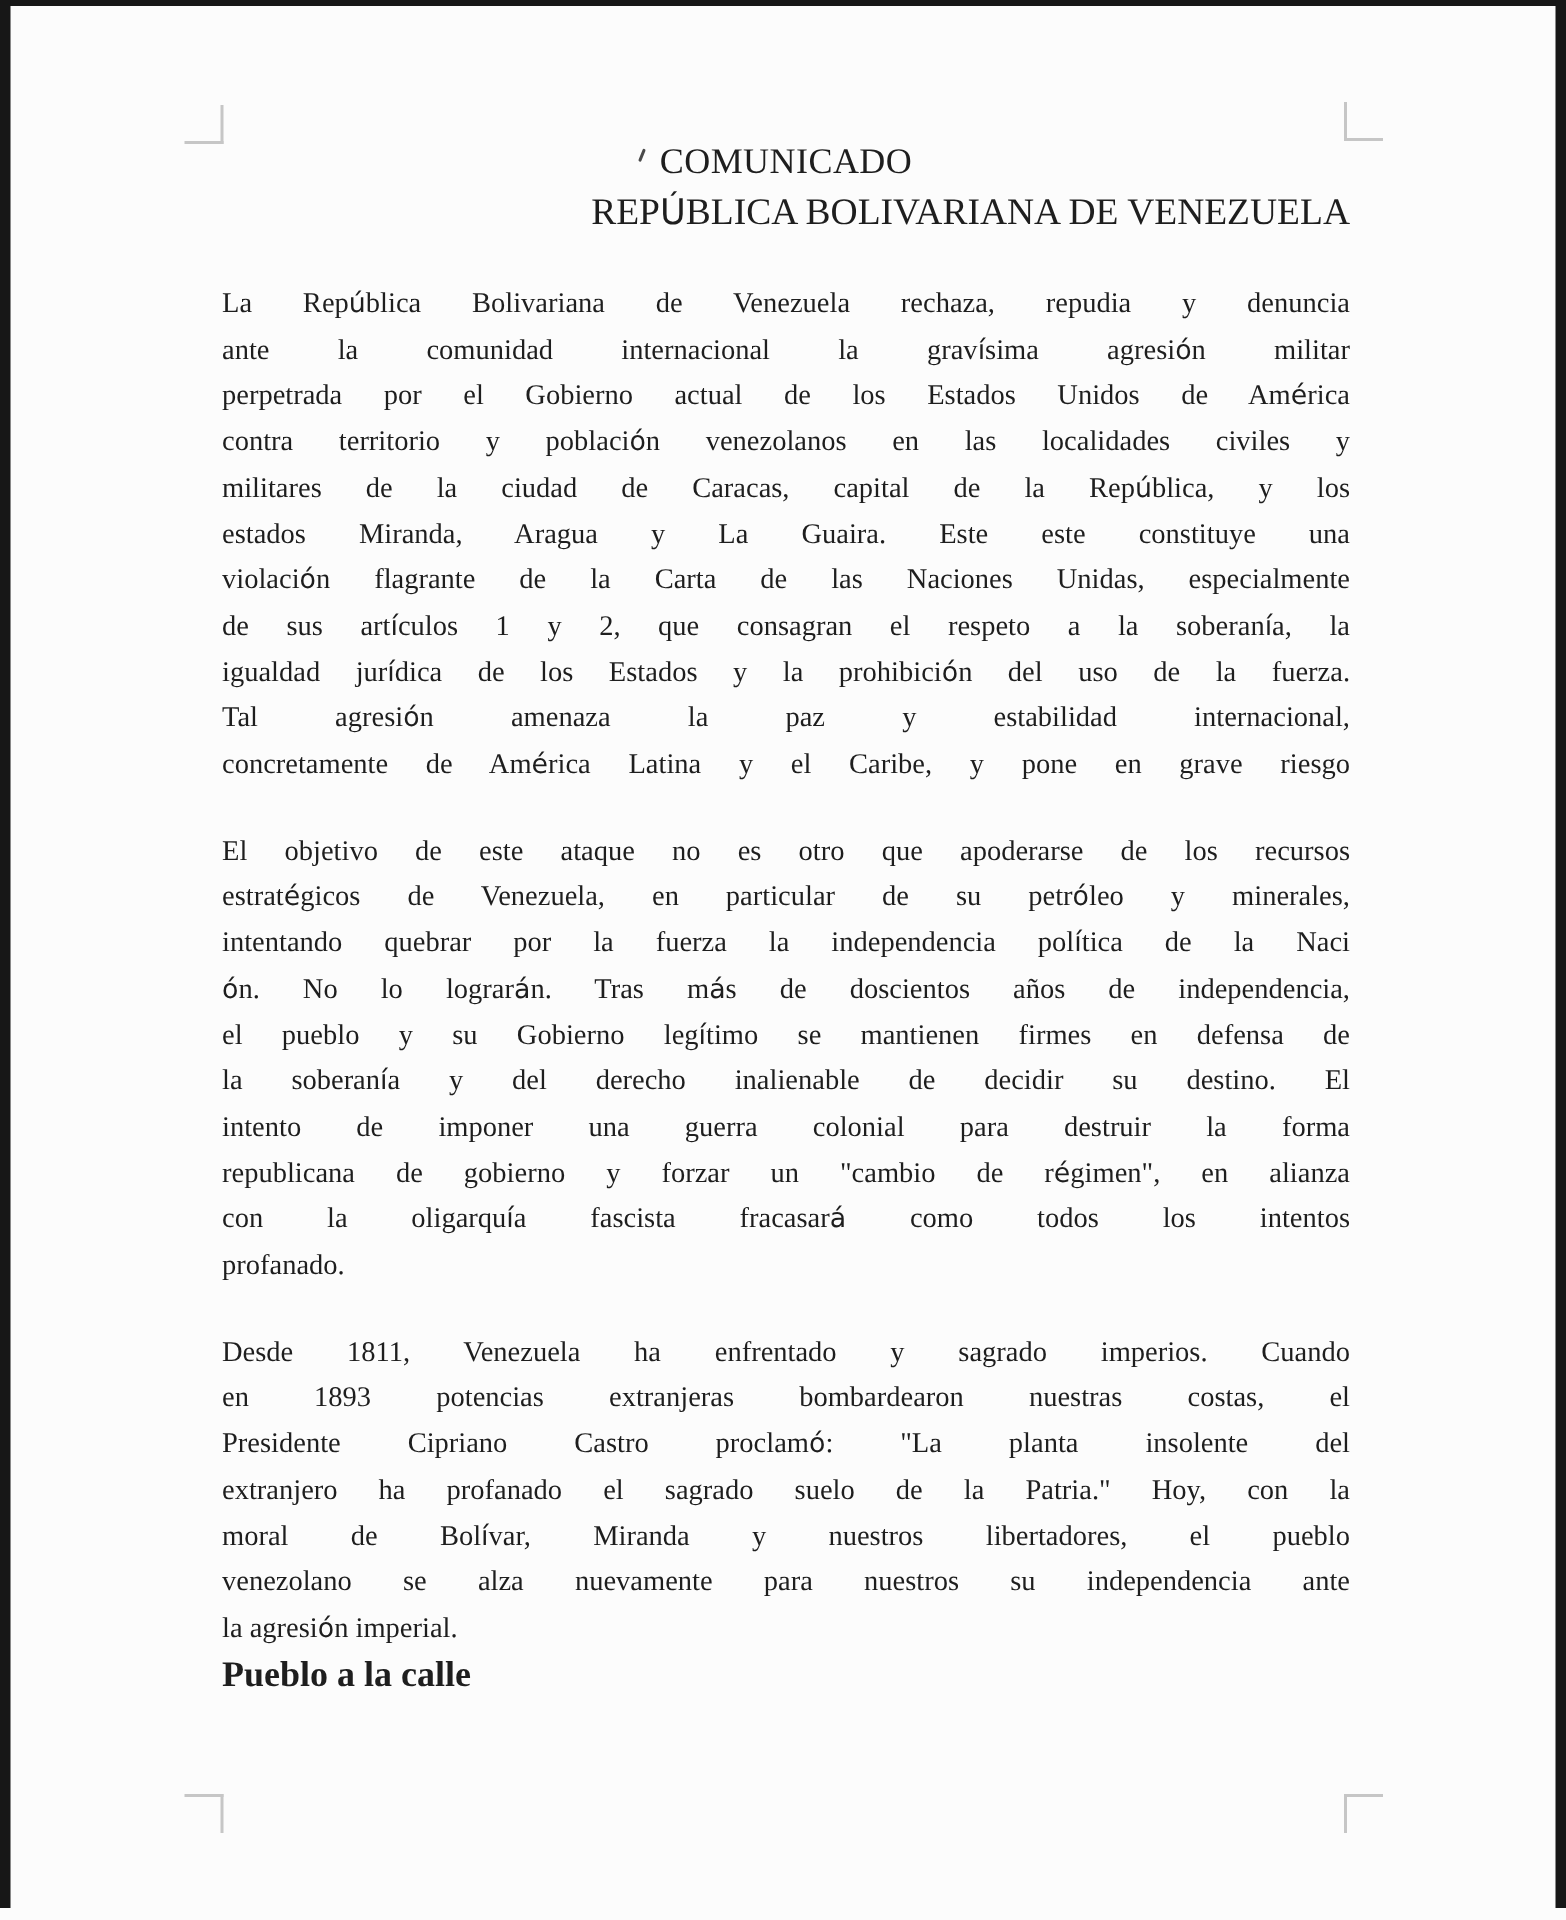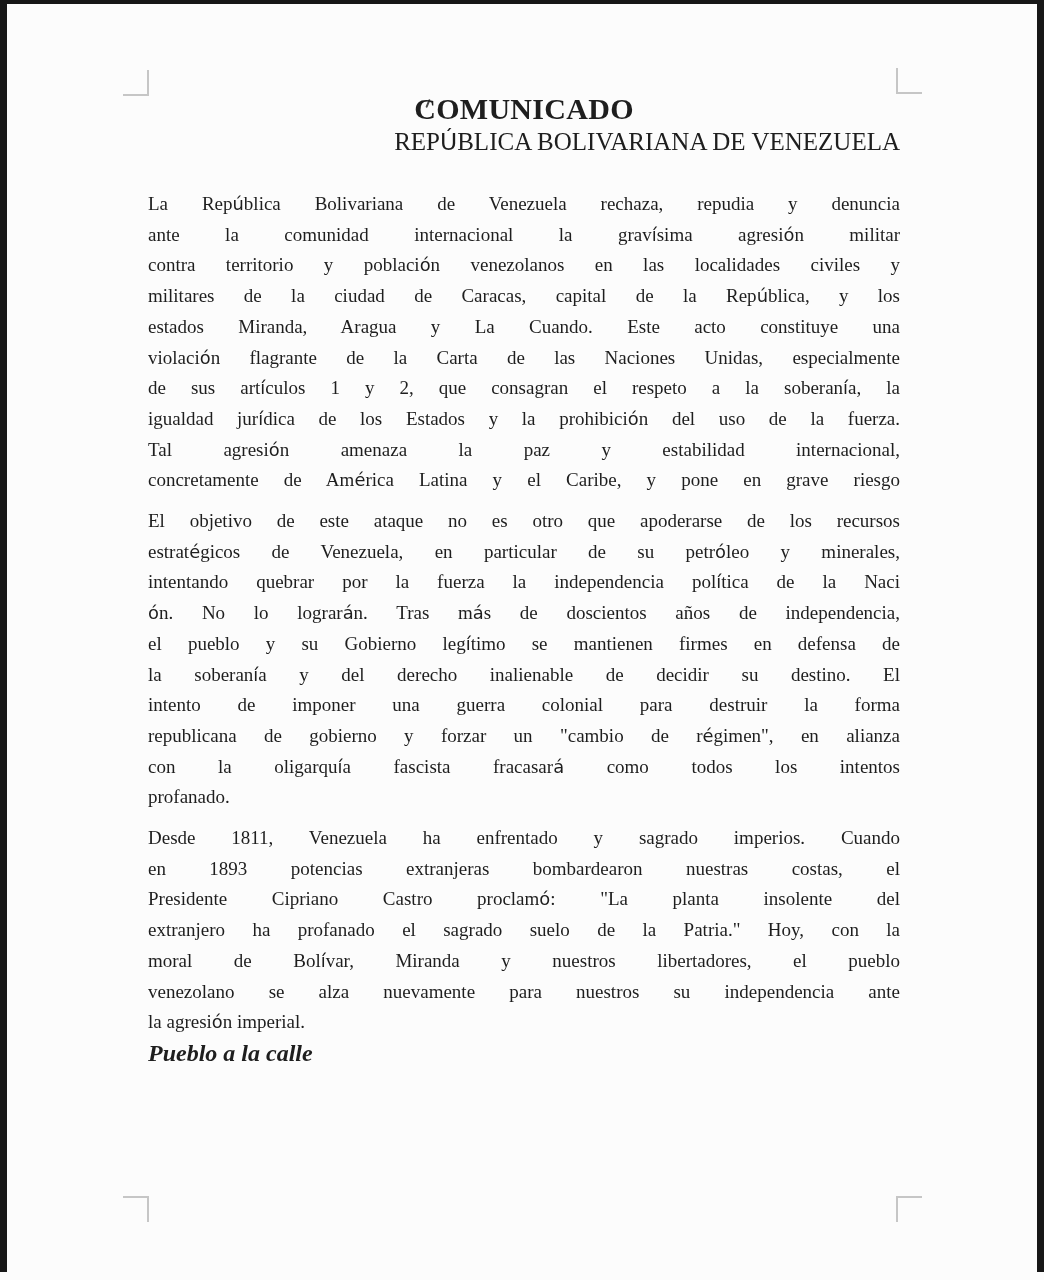--- a/index.html
+++ b/index.html
@@ -32,42 +32,41 @@
   .stray-mark {
     position: absolute; left: 427px; top: 99px;
     width: 2px; height: 9px; background: #4a4a4a;
     transform: rotate(22deg); border-radius: 1px;
   }
 
   .content { position: absolute; left: 148px; top: 92px; width: 752px; }
 
   .title {
     text-align: center;
-    font-weight: bold;
-    font-size: 30px;
+    font-weight: normal;
+    font-size: 24px;
     line-height: 33px;
     letter-spacing: 0.3px;
   }
   .subtitle {
     text-align: right;
     font-size: 25px;
     line-height: 33px;
   }
 
   .body-text { margin-top: 30px; font-size: 19px; line-height: 30.7px; }
-  .para + .para { margin-top: 10px; }
+  .para + .para { margin-top: 27px; }
   .line { text-align: justify; text-align-last: justify; }
   .line.lastline { text-align-last: left; }
 
   
   .fx { font-family: "DejaVu Sans", sans-serif; font-size: 0.94em; }
 
   .closing {
     font-weight: bold;
-    font-style: italic;
     font-size: 24px;
     line-height: 30.7px;
   }
 </style>
 </head>
 <body>
 
 <div class="frame-top"></div>
 <div class="frame-left"></div>
 <div class="frame-right"></div>
@@ -80,23 +79,24 @@
 <div class="stray-mark"></div>
 
 <div class="content">
   <div class="title">COMUNICADO</div>
   <div class="subtitle">REP<span class="fx">Ú</span>BLICA BOLIVARIANA DE VENEZUELA</div>
 
   <div class="body-text" id="body-text">
       <div class="para">
         <div class="line">La Rep<span class="fx">ú</span>blica Bolivariana de Venezuela rechaza, repudia y denuncia</div>
         <div class="line">ante la comunidad internacional la grav<span class="fx">í</span>sima agresi<span class="fx">ó</span>n militar</div>
+        <div class="line">perpetrada por el Gobierno actual de los Estados Unidos de Am<span class="fx">é</span>rica</div>
         <div class="line">contra territorio y poblaci<span class="fx">ó</span>n venezolanos en las localidades civiles y</div>
         <div class="line">militares de la ciudad de Caracas, capital de la Rep<span class="fx">ú</span>blica, y los</div>
-        <div class="line">estados Miranda, Aragua y La Cuando. Este acto constituye una</div>
+        <div class="line">estados Miranda, Aragua y La Guaira. Este este constituye una</div>
         <div class="line">violaci<span class="fx">ó</span>n flagrante de la Carta de las Naciones Unidas, especialmente</div>
         <div class="line">de sus art<span class="fx">í</span>culos 1 y 2, que consagran el respeto a la soberan<span class="fx">í</span>a, la</div>
         <div class="line">igualdad jur<span class="fx">í</span>dica de los Estados y la prohibici<span class="fx">ó</span>n del uso de la fuerza.</div>
         <div class="line">Tal agresi<span class="fx">ó</span>n amenaza la paz y estabilidad internacional,</div>
         <div class="line">concretamente de Am<span class="fx">é</span>rica Latina y el Caribe, y pone en grave riesgo</div>
       </div>
       <div class="para">
         <div class="line">El objetivo de este ataque no es otro que apoderarse de los recursos</div>
         <div class="line">estrat<span class="fx">é</span>gicos de Venezuela, en particular de su petr<span class="fx">ó</span>leo y minerales,</div>
         <div class="line">intentando quebrar por la fuerza la independencia pol<span class="fx">í</span>tica de la Naci</div>

